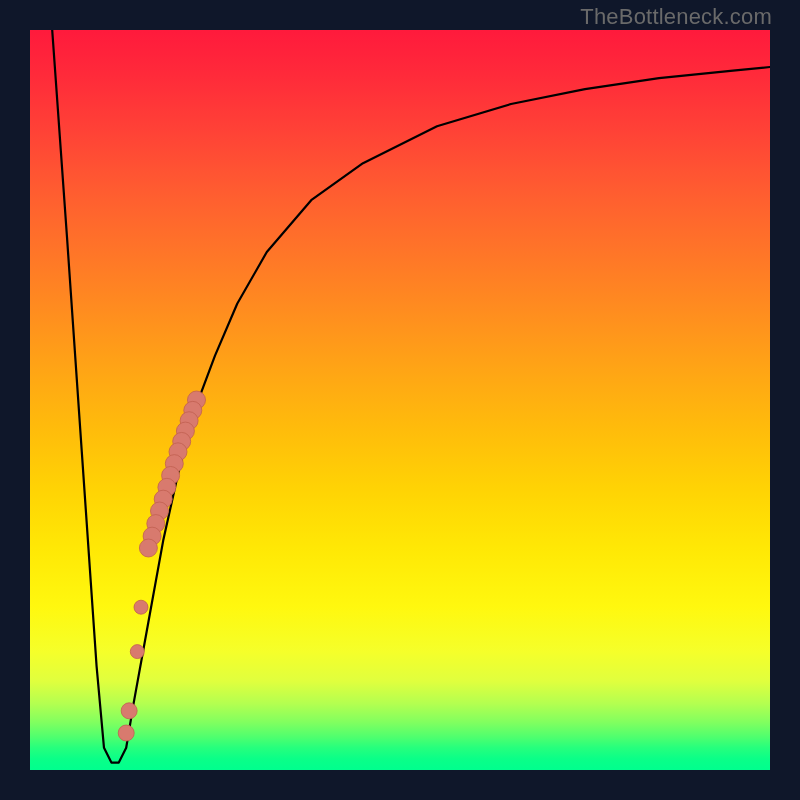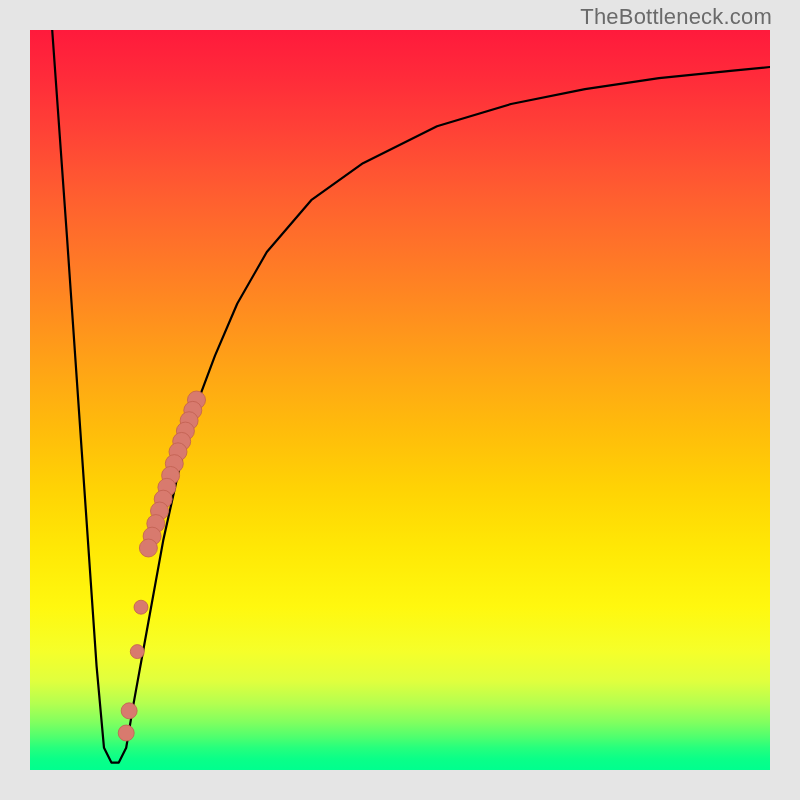--- a/index.html
+++ b/index.html
@@ -8,21 +8,21 @@
     width: 800px;
     height: 800px;
     overflow: hidden;
     background: #000;
     font-family: Arial, Helvetica, sans-serif;
   }
   .frame {
     position: relative;
     width: 800px;
     height: 800px;
-    background: #e5e5e5;
+    background: #0f172a;
   }
   .plot-area {
     position: absolute;
     left: 30px;
     top: 30px;
     width: 740px;
     height: 740px;
     overflow: hidden;
   }
   .gradient-bg {

